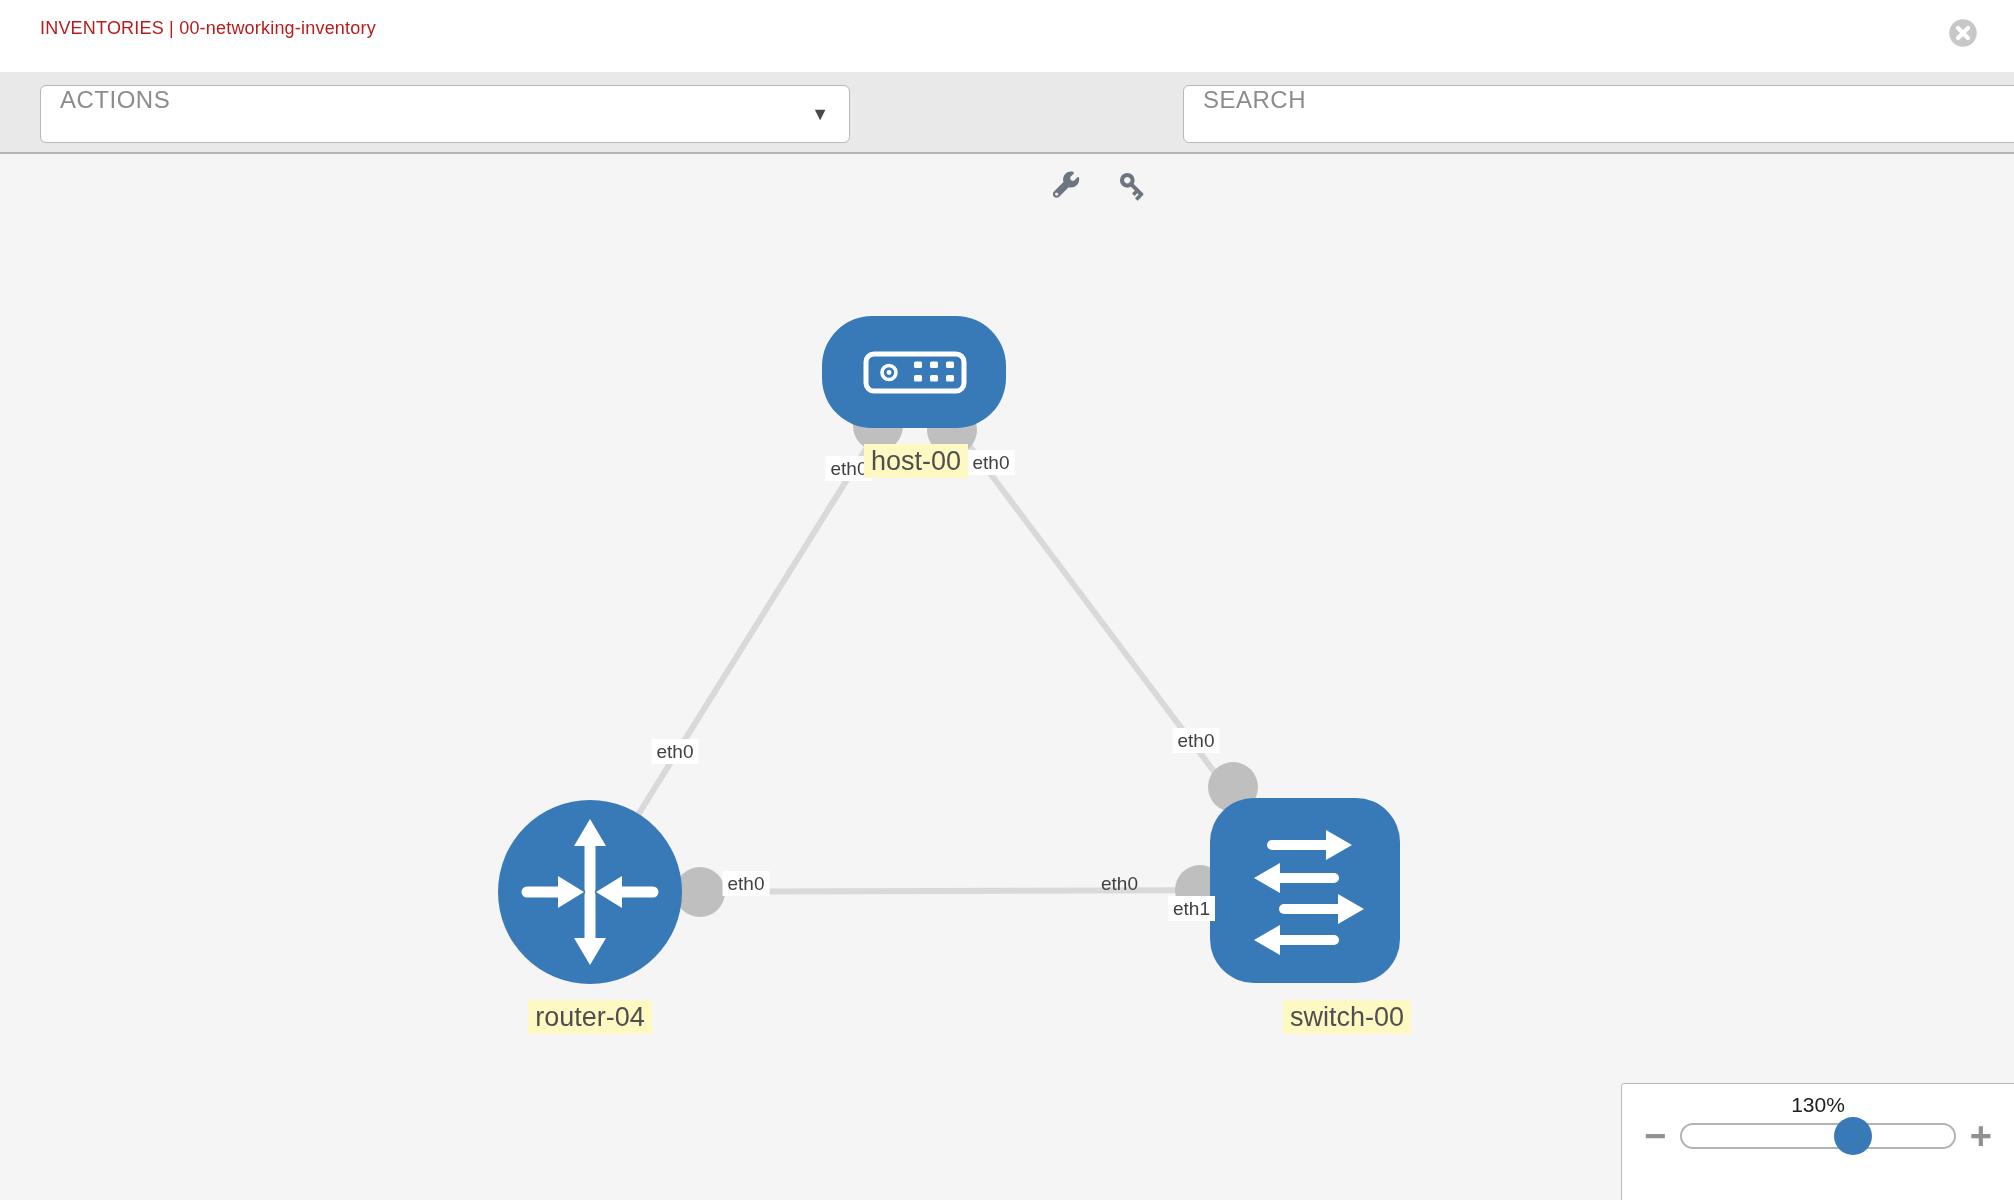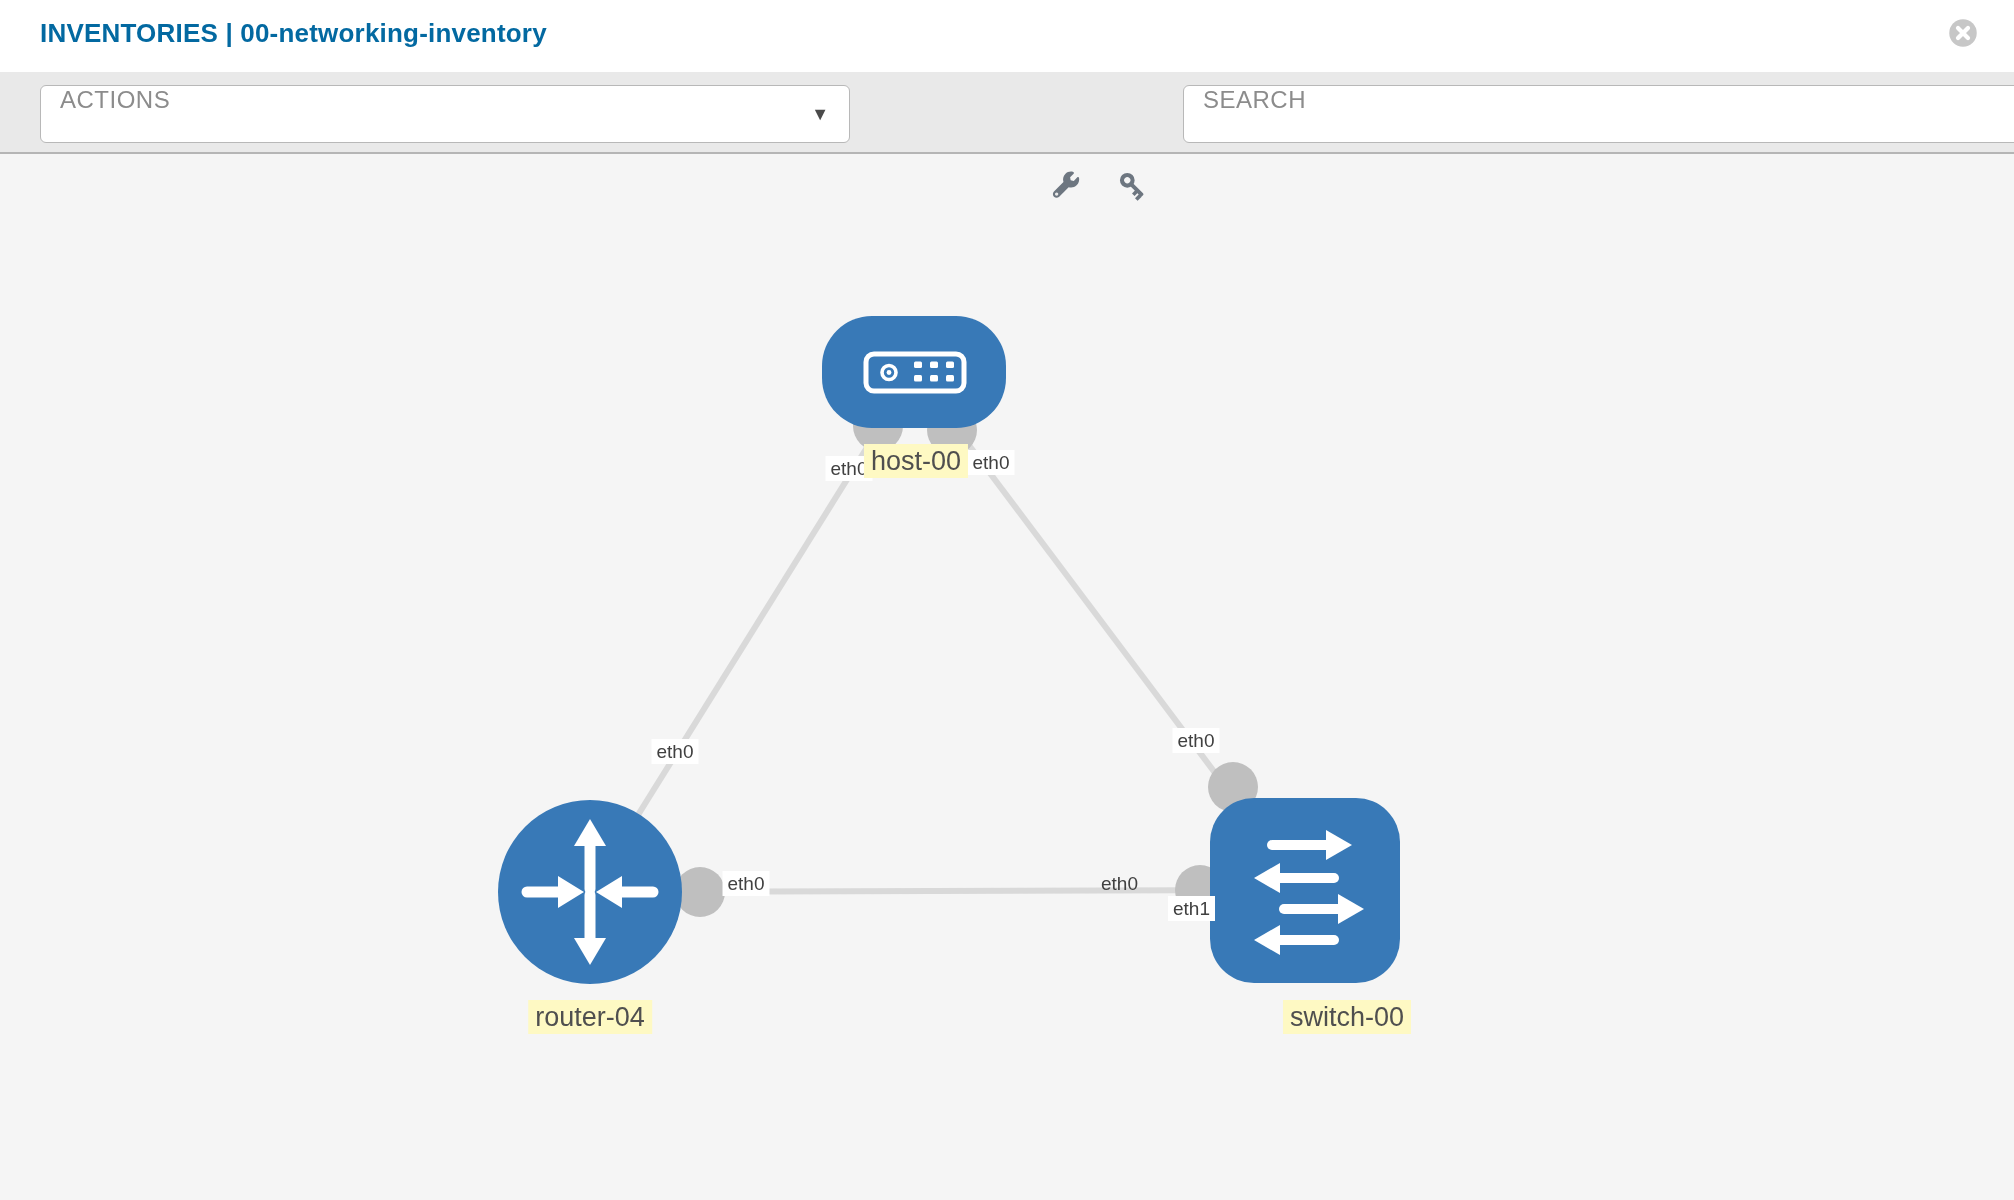--- a/index.html
+++ b/index.html
@@ -3,21 +3,21 @@
 <meta charset="utf-8">
 <style>
   * { margin:0; padding:0; box-sizing:border-box; }
   html,body { width:2014px; height:1200px; overflow:hidden; }
   body { font-family:"Liberation Sans","DejaVu Sans",sans-serif; background:#f5f5f5; position:relative; }
 
   #app { position:absolute; inset:0; width:2014px; height:1200px; }
 
   
   .header { position:absolute; left:0; top:0; width:2014px; height:72px; background:#ffffff; z-index:20; }
-  .header .title { position:absolute; left:40px; top:18px; font-size:26px; font-weight:bold; color:#0369a1; letter-spacing:0.2px; }
+  .header .title { position:absolute; left:40px; top:18px; font-size:18px; font-weight:normal; color:#b91c1c; letter-spacing:0.2px; }
   .close-btn { position:absolute; right:36px; top:18px; width:30px; height:30px; cursor:pointer; }
 
   
   .toolbar { position:absolute; left:0; top:72px; width:2014px; height:82px; background:#e9e9e9; border-bottom:2px solid #b5b5b5; z-index:20; }
   .dropdown { position:absolute; top:13px; height:58px; background:#ffffff; border:1px solid #b8b8b8; border-radius:6px; display:flex; align-items:flex-start; }
   .dropdown .dd-label { margin-left:19px; font-size:24px; color:#8c8c8c; letter-spacing:0.5px; }
   .dropdown .dd-caret { position:absolute; right:20px; top:50%; transform:translateY(-50%); font-size:18px; color:#4a4a4a; }
   .dd-actions { left:40px; width:810px; }
   .dd-search { left:1183px; width:897px; }
   .tool-icon { position:absolute; top:97px; width:34px; height:34px; cursor:pointer; }
@@ -149,14 +149,24 @@
         <rect x="19.1" y="13" width="2.6" height="4.1"></rect>
       </g>
     </svg>
 
     <div class="dropdown dd-search">
       <span class="dd-label">SEARCH</span>
       <span class="dd-caret">▼</span>
     </div>
   </div>
 
+  <div class="zoom-panel">
+    <div class="zoom-level">130%</div>
+    <div class="zoom-row">
+      <span class="zoom-minus">−</span>
+      <div class="zoom-track">
+        <div class="zoom-thumb"></div>
+      </div>
+      <span class="zoom-plus">+</span>
+    </div>
+  </div>
 
 </div>
 
 </body></html>

